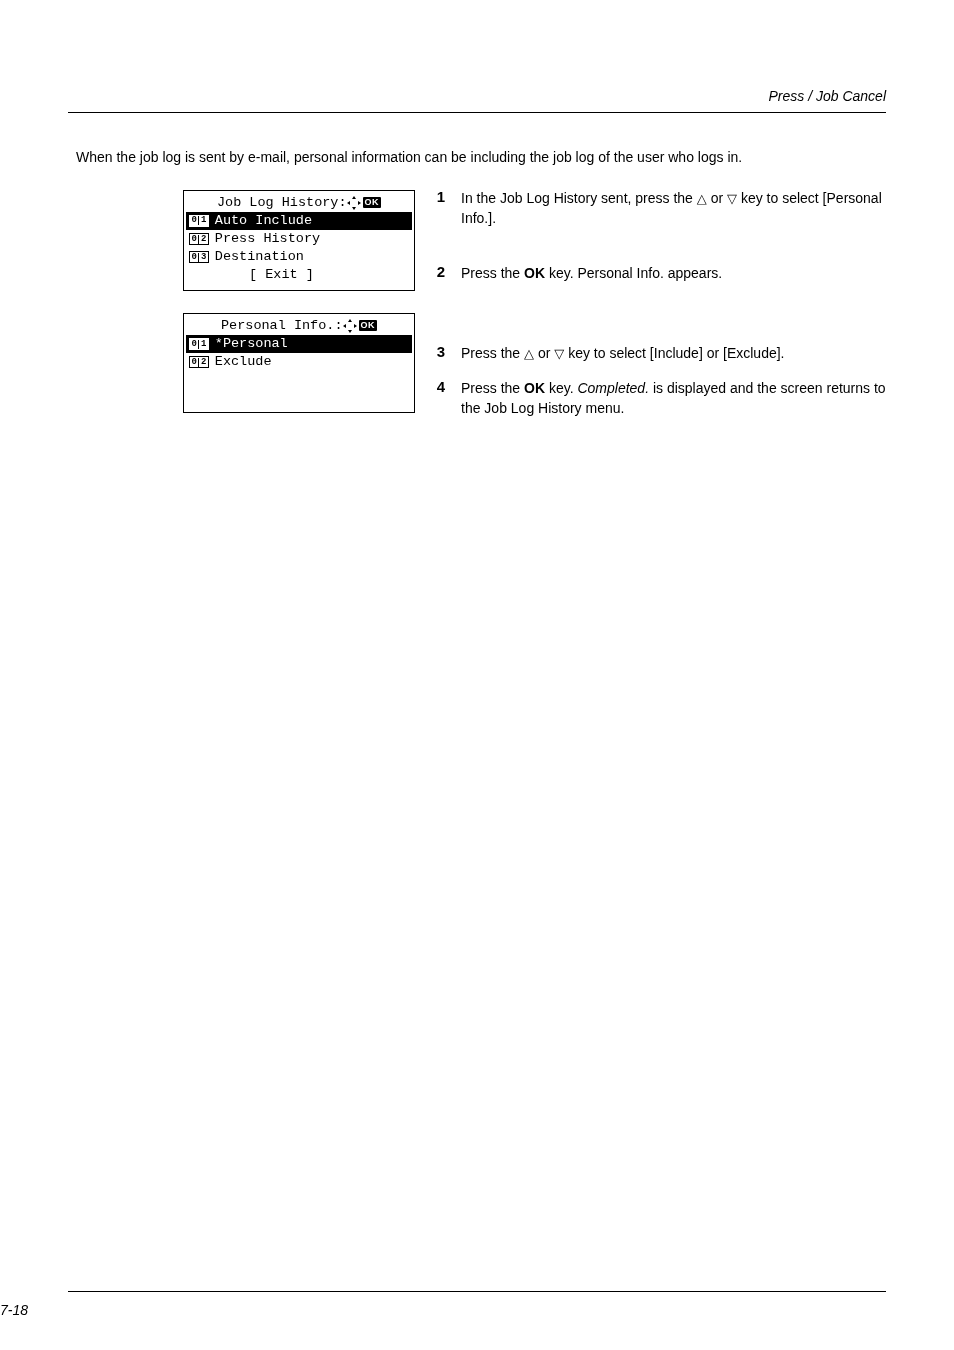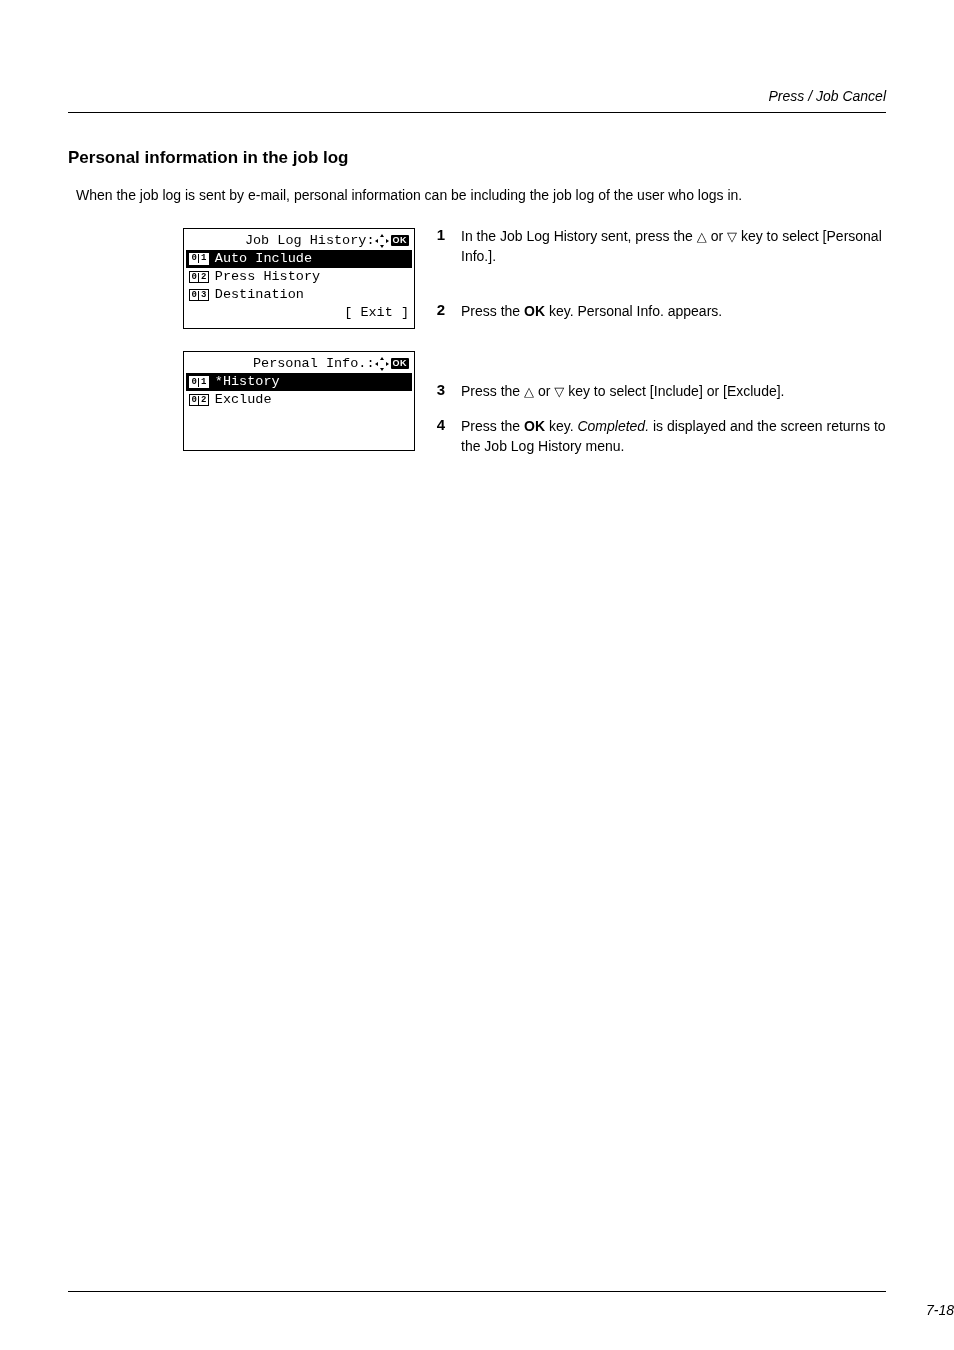--- a/index.html
+++ b/index.html
@@ -65,21 +65,21 @@
       padding: 3px 5px 5px 5px;
       margin-bottom: 22px;
       font-family: "Courier New", monospace;
       font-size: 13.5px;
       line-height: 1.35;
       background: #fff;
     }
     .lcd-title-row {
       display: flex;
       align-items: center;
-      justify-content: flex-end;
+      justify-content: center;
     }
     .lcd-row {
       display: flex;
       align-items: center;
       gap: 6px;
       padding: 0 0;
     }
     .lcd-row.highlighted {
       background: #000;
       color: #fff;
@@ -127,21 +127,21 @@
       color: #fff;
       font-family: Arial, sans-serif;
       font-size: 9px;
       font-weight: bold;
       padding: 1px 2px;
       border-radius: 1px;
       line-height: 1;
       letter-spacing: 0.5px;
     }
     .lcd-exit {
-      text-align: right;
+      text-align: left;
       padding-left: 60px;
     }
     .lcd-blank {
       height: 18px;
     }
     .step {
       display: flex;
       gap: 16px;
       margin-bottom: 14px;
     }
@@ -168,33 +168,32 @@
       bottom: 58px;
       left: 68px;
       right: 68px;
       border-top: 1px solid #000;
     }
     .footer-pg {
       position: absolute;
       bottom: 32px;
       left: 0;
       right: 0;
-      text-align: right;
+      text-align: left;
       font-style: italic;
       font-size: 14px;
     }
   </style>
 </head>
 <body>
 
 <div class="header-area">Press / Job Cancel</div>
 <div class="header-rule"></div>
 
 <div class="content">
-  <h2>Personal information in the job log</h2>
   <p class="intro-p">When the job log is sent by e-mail, personal information can be including the job log of the user who logs in.</p>
 
   <div class="main-layout">
     <div class="left-col">
 
       <div class="lcd-box">
         <div class="lcd-title-row">
           <span>Job Log History:</span>
           <span class="ok-group">
             <svg class="nav-diamond" width="14" height="14" viewBox="0 0 14 14">
@@ -241,21 +240,21 @@
               <polygon points="14,7 11,5 11,9" fill="#000"></polygon>
             </svg>
             <span class="ok-badge">OK</span>
           </span>
         </div>
         <div class="lcd-row highlighted">
           <span class="num-badge">
               <span class="d1">0</span>
               <span class="d2">1</span>
             </span>
-          <span>*History</span>
+          <span>*Personal</span>
         </div>
         <div class="lcd-row">
           <span class="num-badge">
               <span class="d1">0</span>
               <span class="d2">2</span>
             </span>
           <span>Exclude</span>
         </div>
         <div class="lcd-blank"></div>
         <div class="lcd-blank"></div>

